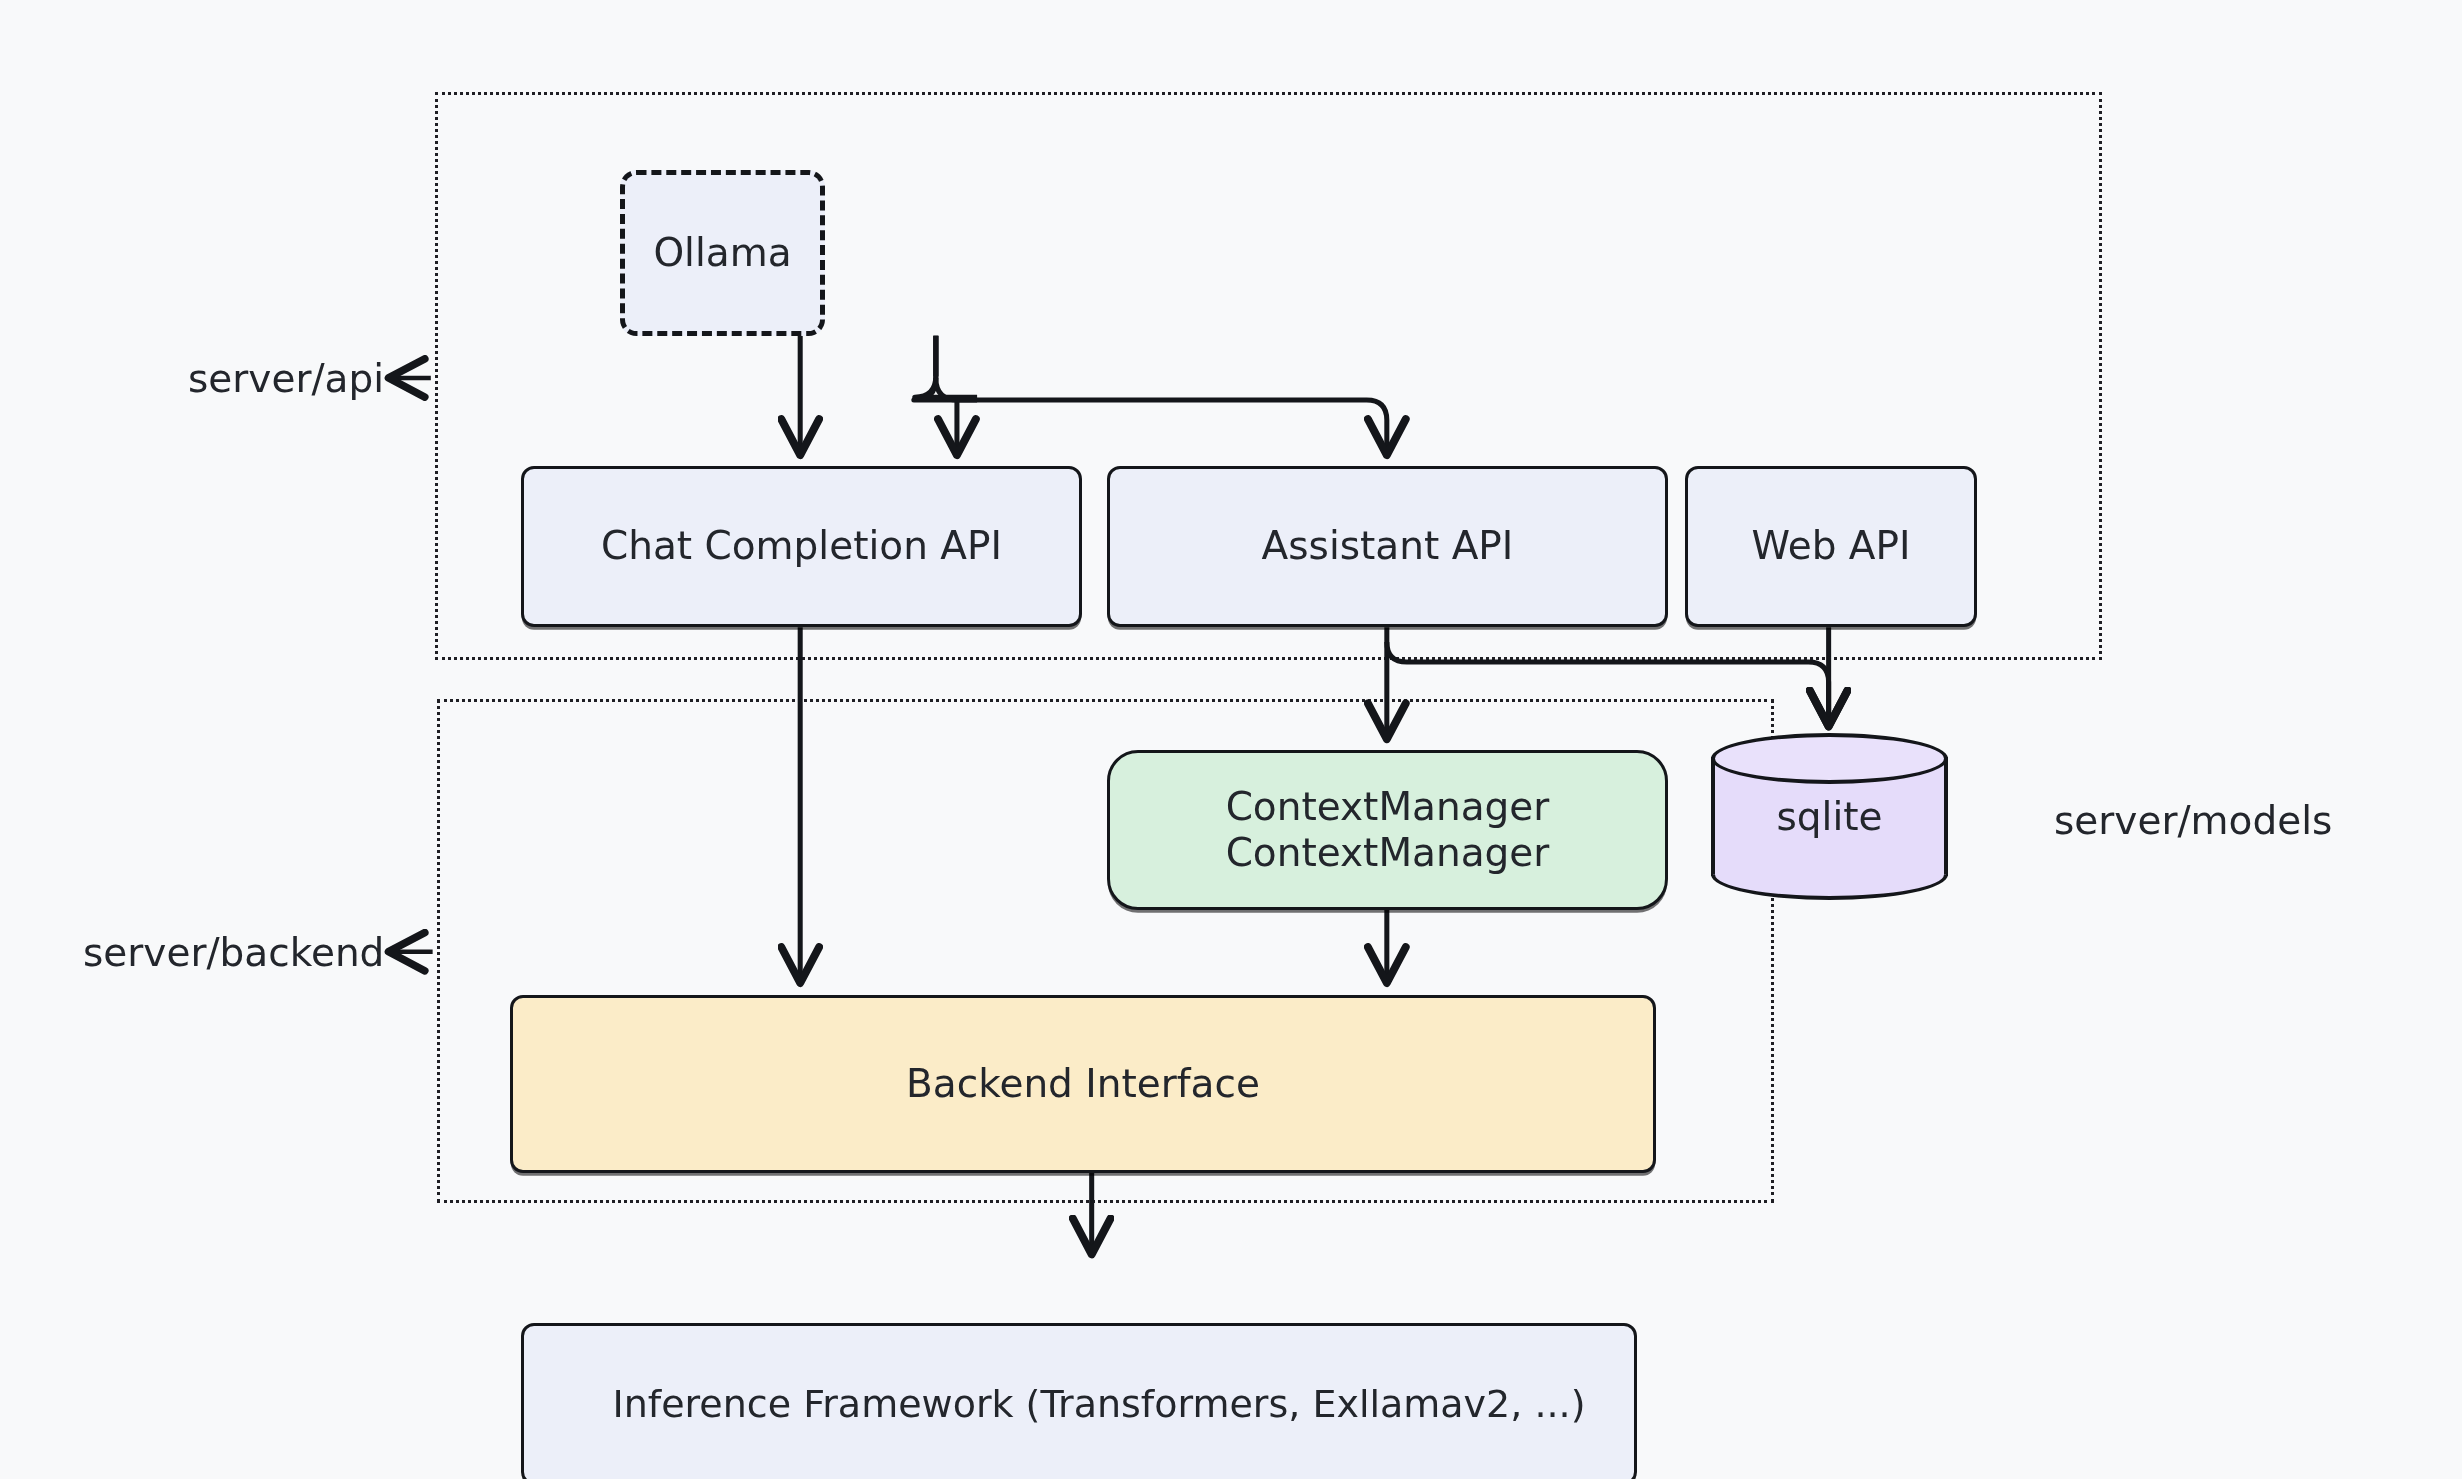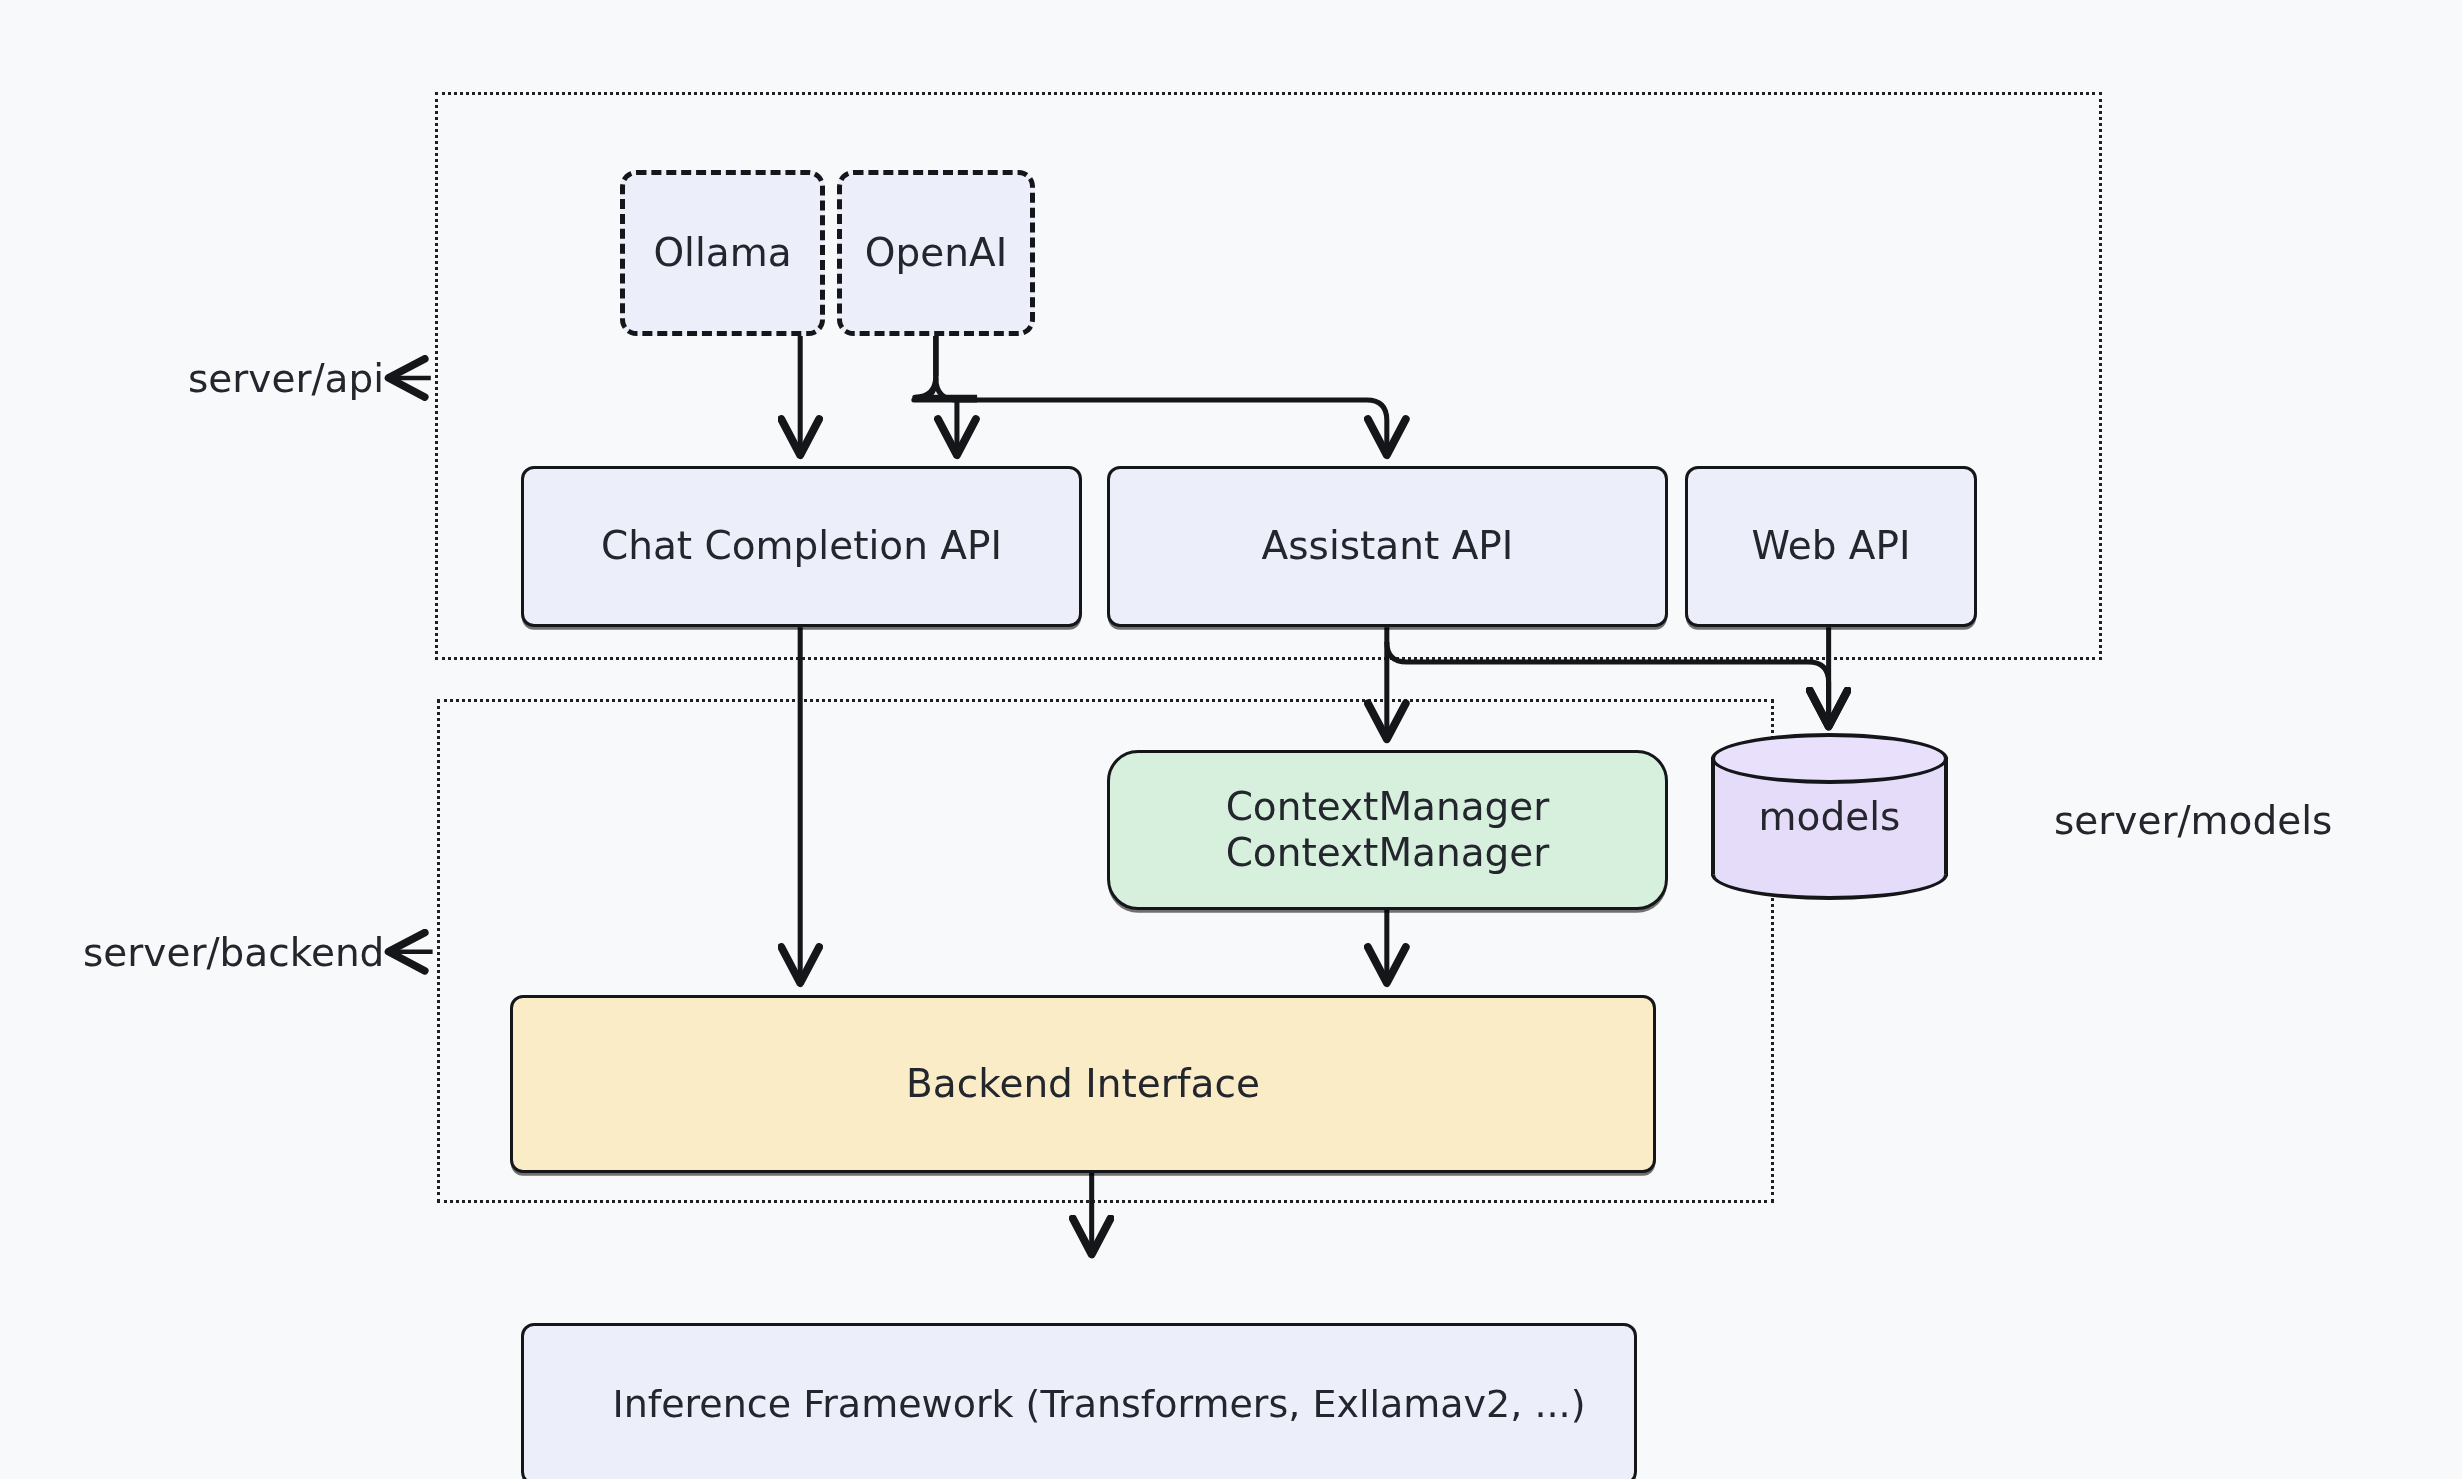--- a/index.html
+++ b/index.html
@@ -144,23 +144,20 @@
 
       <path d="M470,412 L428,412" marker-end="url(#arrowL)" stroke-width="5"></path>
       <path d="M472,1038 L428,1038" marker-end="url(#arrowL)" stroke-width="5"></path>
     </g>
   </svg>
 
   <div class="node node-dashed fs-lg" style="left:620px;top:170px;width:205px;height:166px;">
     <span>Ollama</span>
   </div>
 
-  <div class="node node-dashed fs-lg" style="left:837px;top:170px;width:198px;height:166px;">
-    <span>OpenAI</span>
-  </div>
 
   <div class="node node-solid fs-lg" style="left:521px;top:466px;width:561px;height:161px;">
     <span>Chat Completion API</span>
   </div>
 
   <div class="node node-solid fs-lg" style="left:1107px;top:466px;width:561px;height:161px;">
     <span>Assistant API</span>
   </div>
 
   <div class="node node-solid fs-lg" style="left:1685px;top:466px;width:292px;height:161px;">
@@ -169,21 +166,21 @@
 
   <div class="node node-solid node-green fs-lg" style="left:1107px;top:750px;width:561px;height:160px;flex-direction:column;border-radius:31px;">
     <span>ContextManager</span>
     <span>ContextManager</span>
   </div>
 
   <div class="cylinder" style="left:1711px;top:733px;width:237px;height:167px;">
     <div class="cyl-body"></div>
     <div class="cyl-bottom"></div>
     <div class="cyl-top"></div>
-    <div class="cyl-label">models</div>
+    <div class="cyl-label">sqlite</div>
   </div>
 
   <div class="node node-solid node-cream fs-lg" style="left:510px;top:995px;width:1146px;height:178px;">
     <span>Backend Interface</span>
   </div>
 
   <div class="node node-solid fs-md" style="left:521px;top:1323px;width:1116px;height:162px;padding-left:40px;">
     <span>Inference Framework (Transformers, Exllamav2, ...)</span>
   </div>
 

